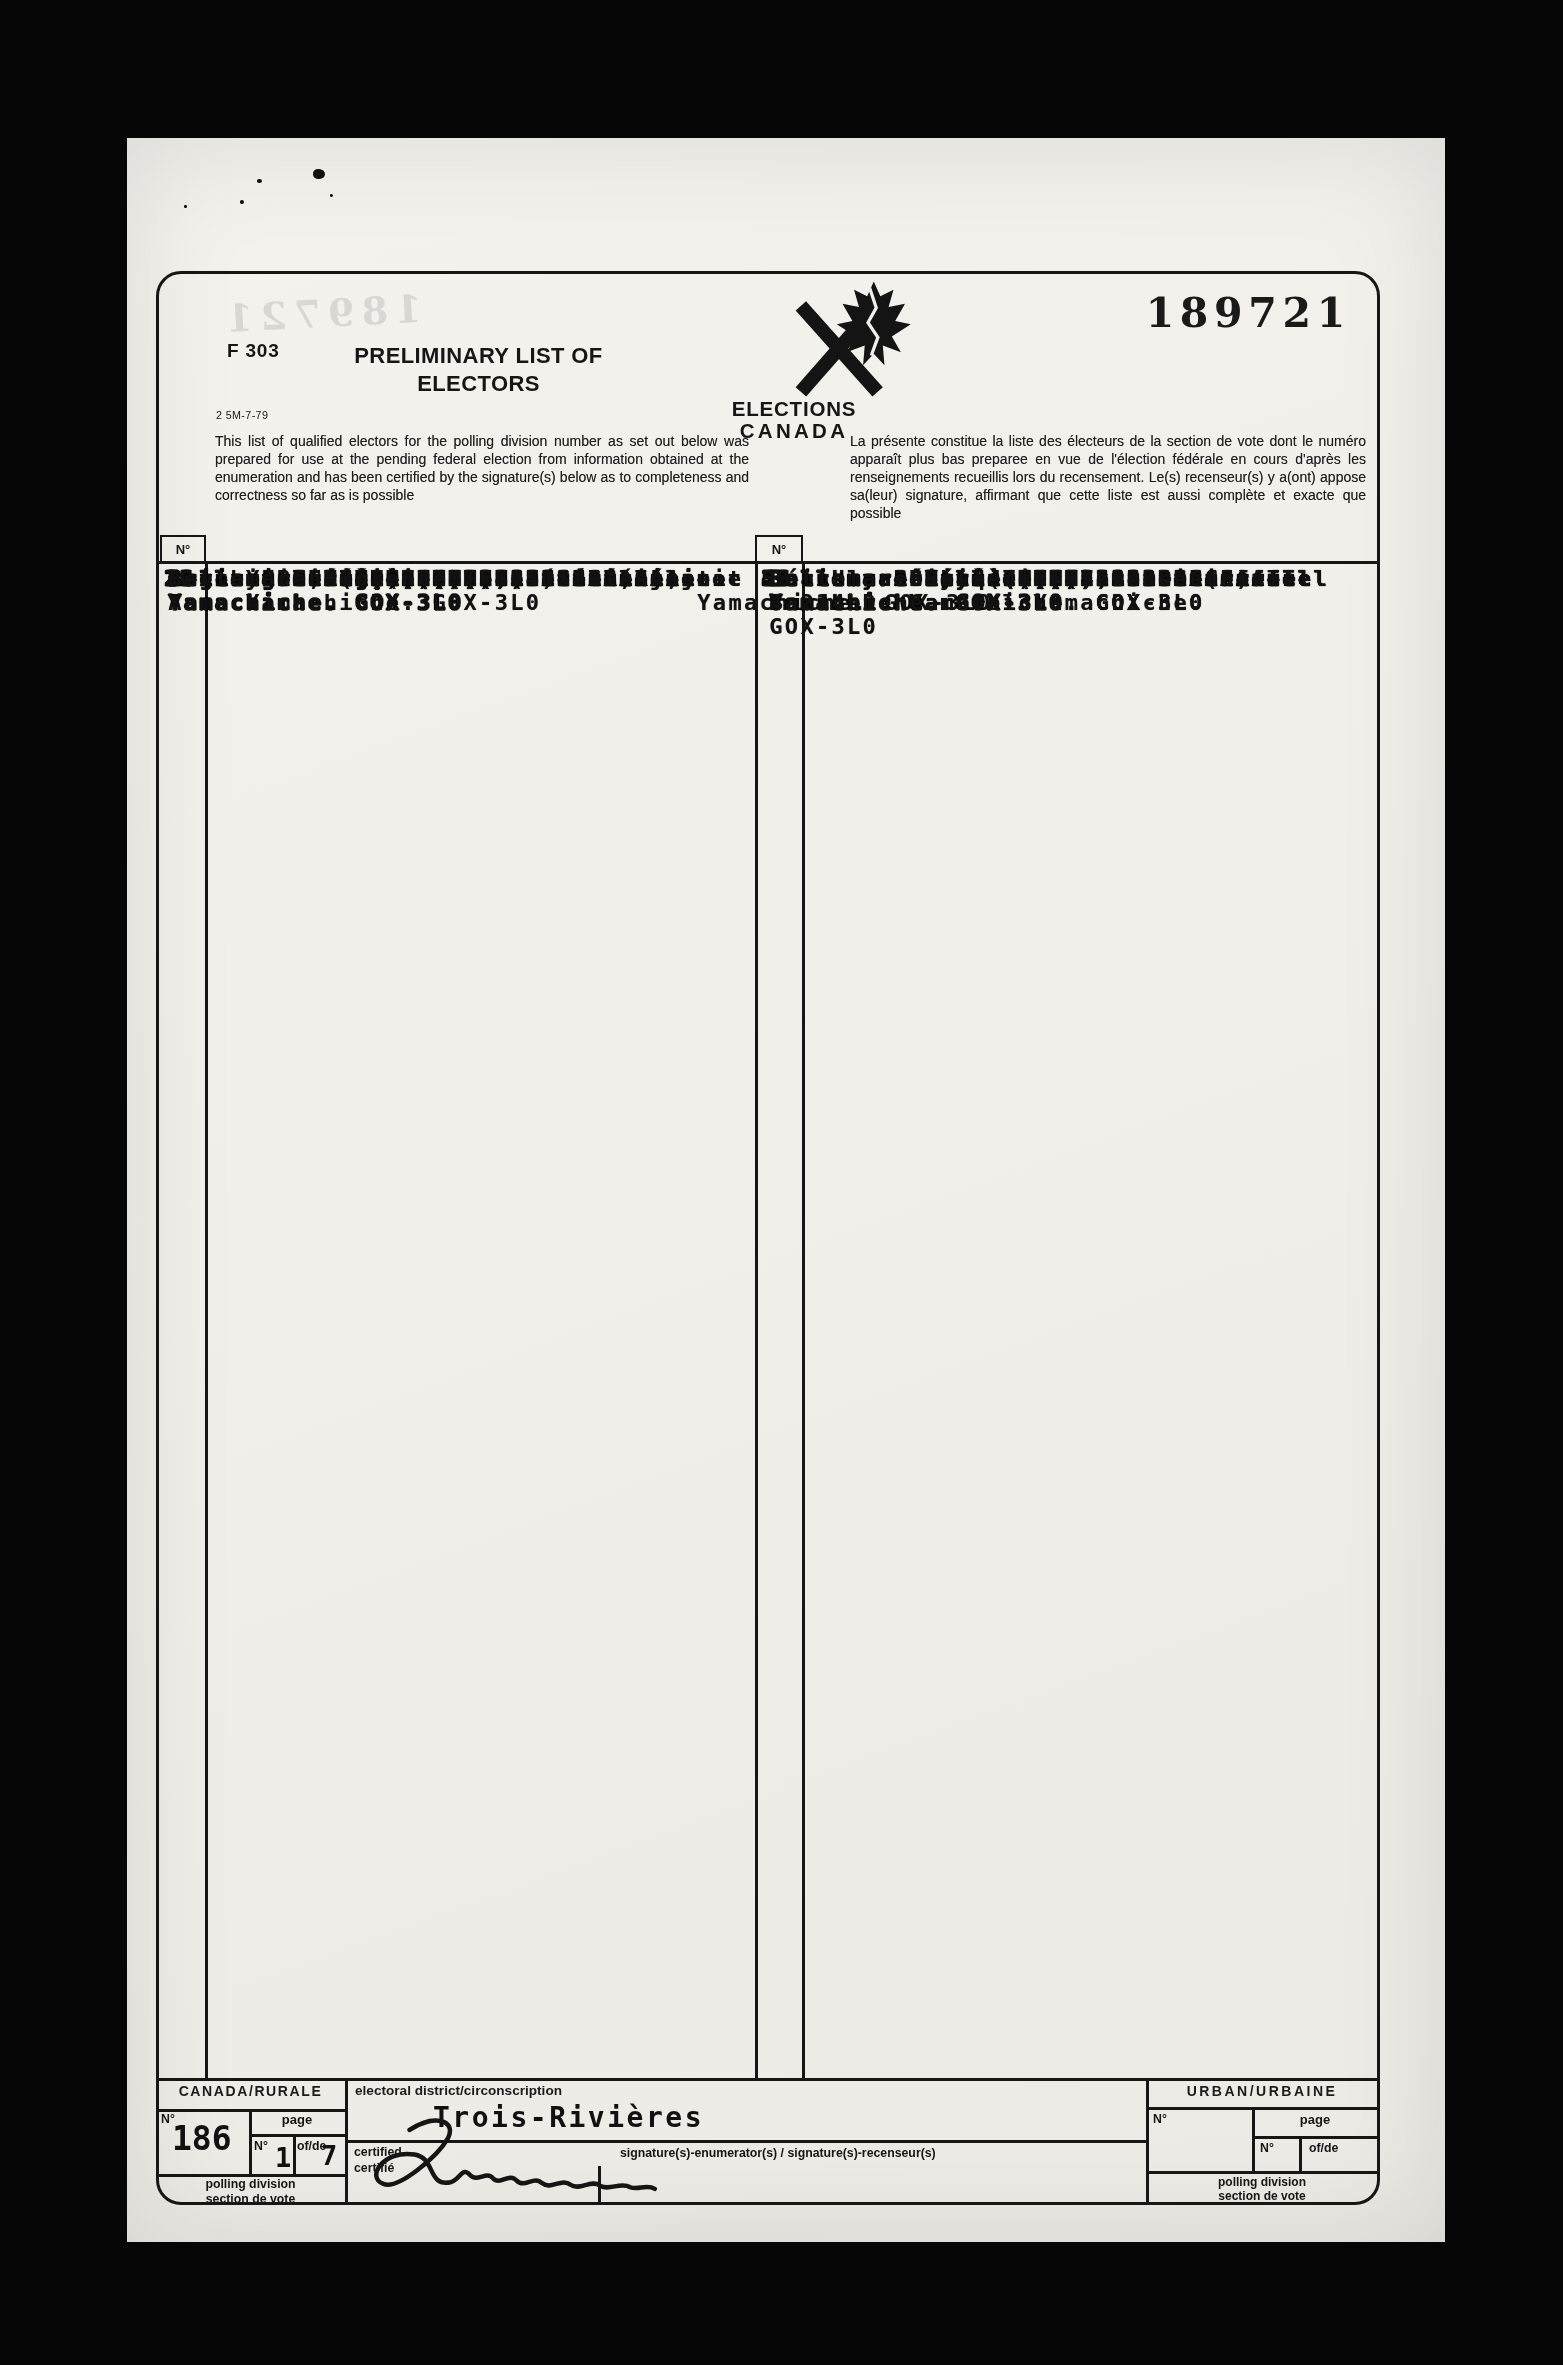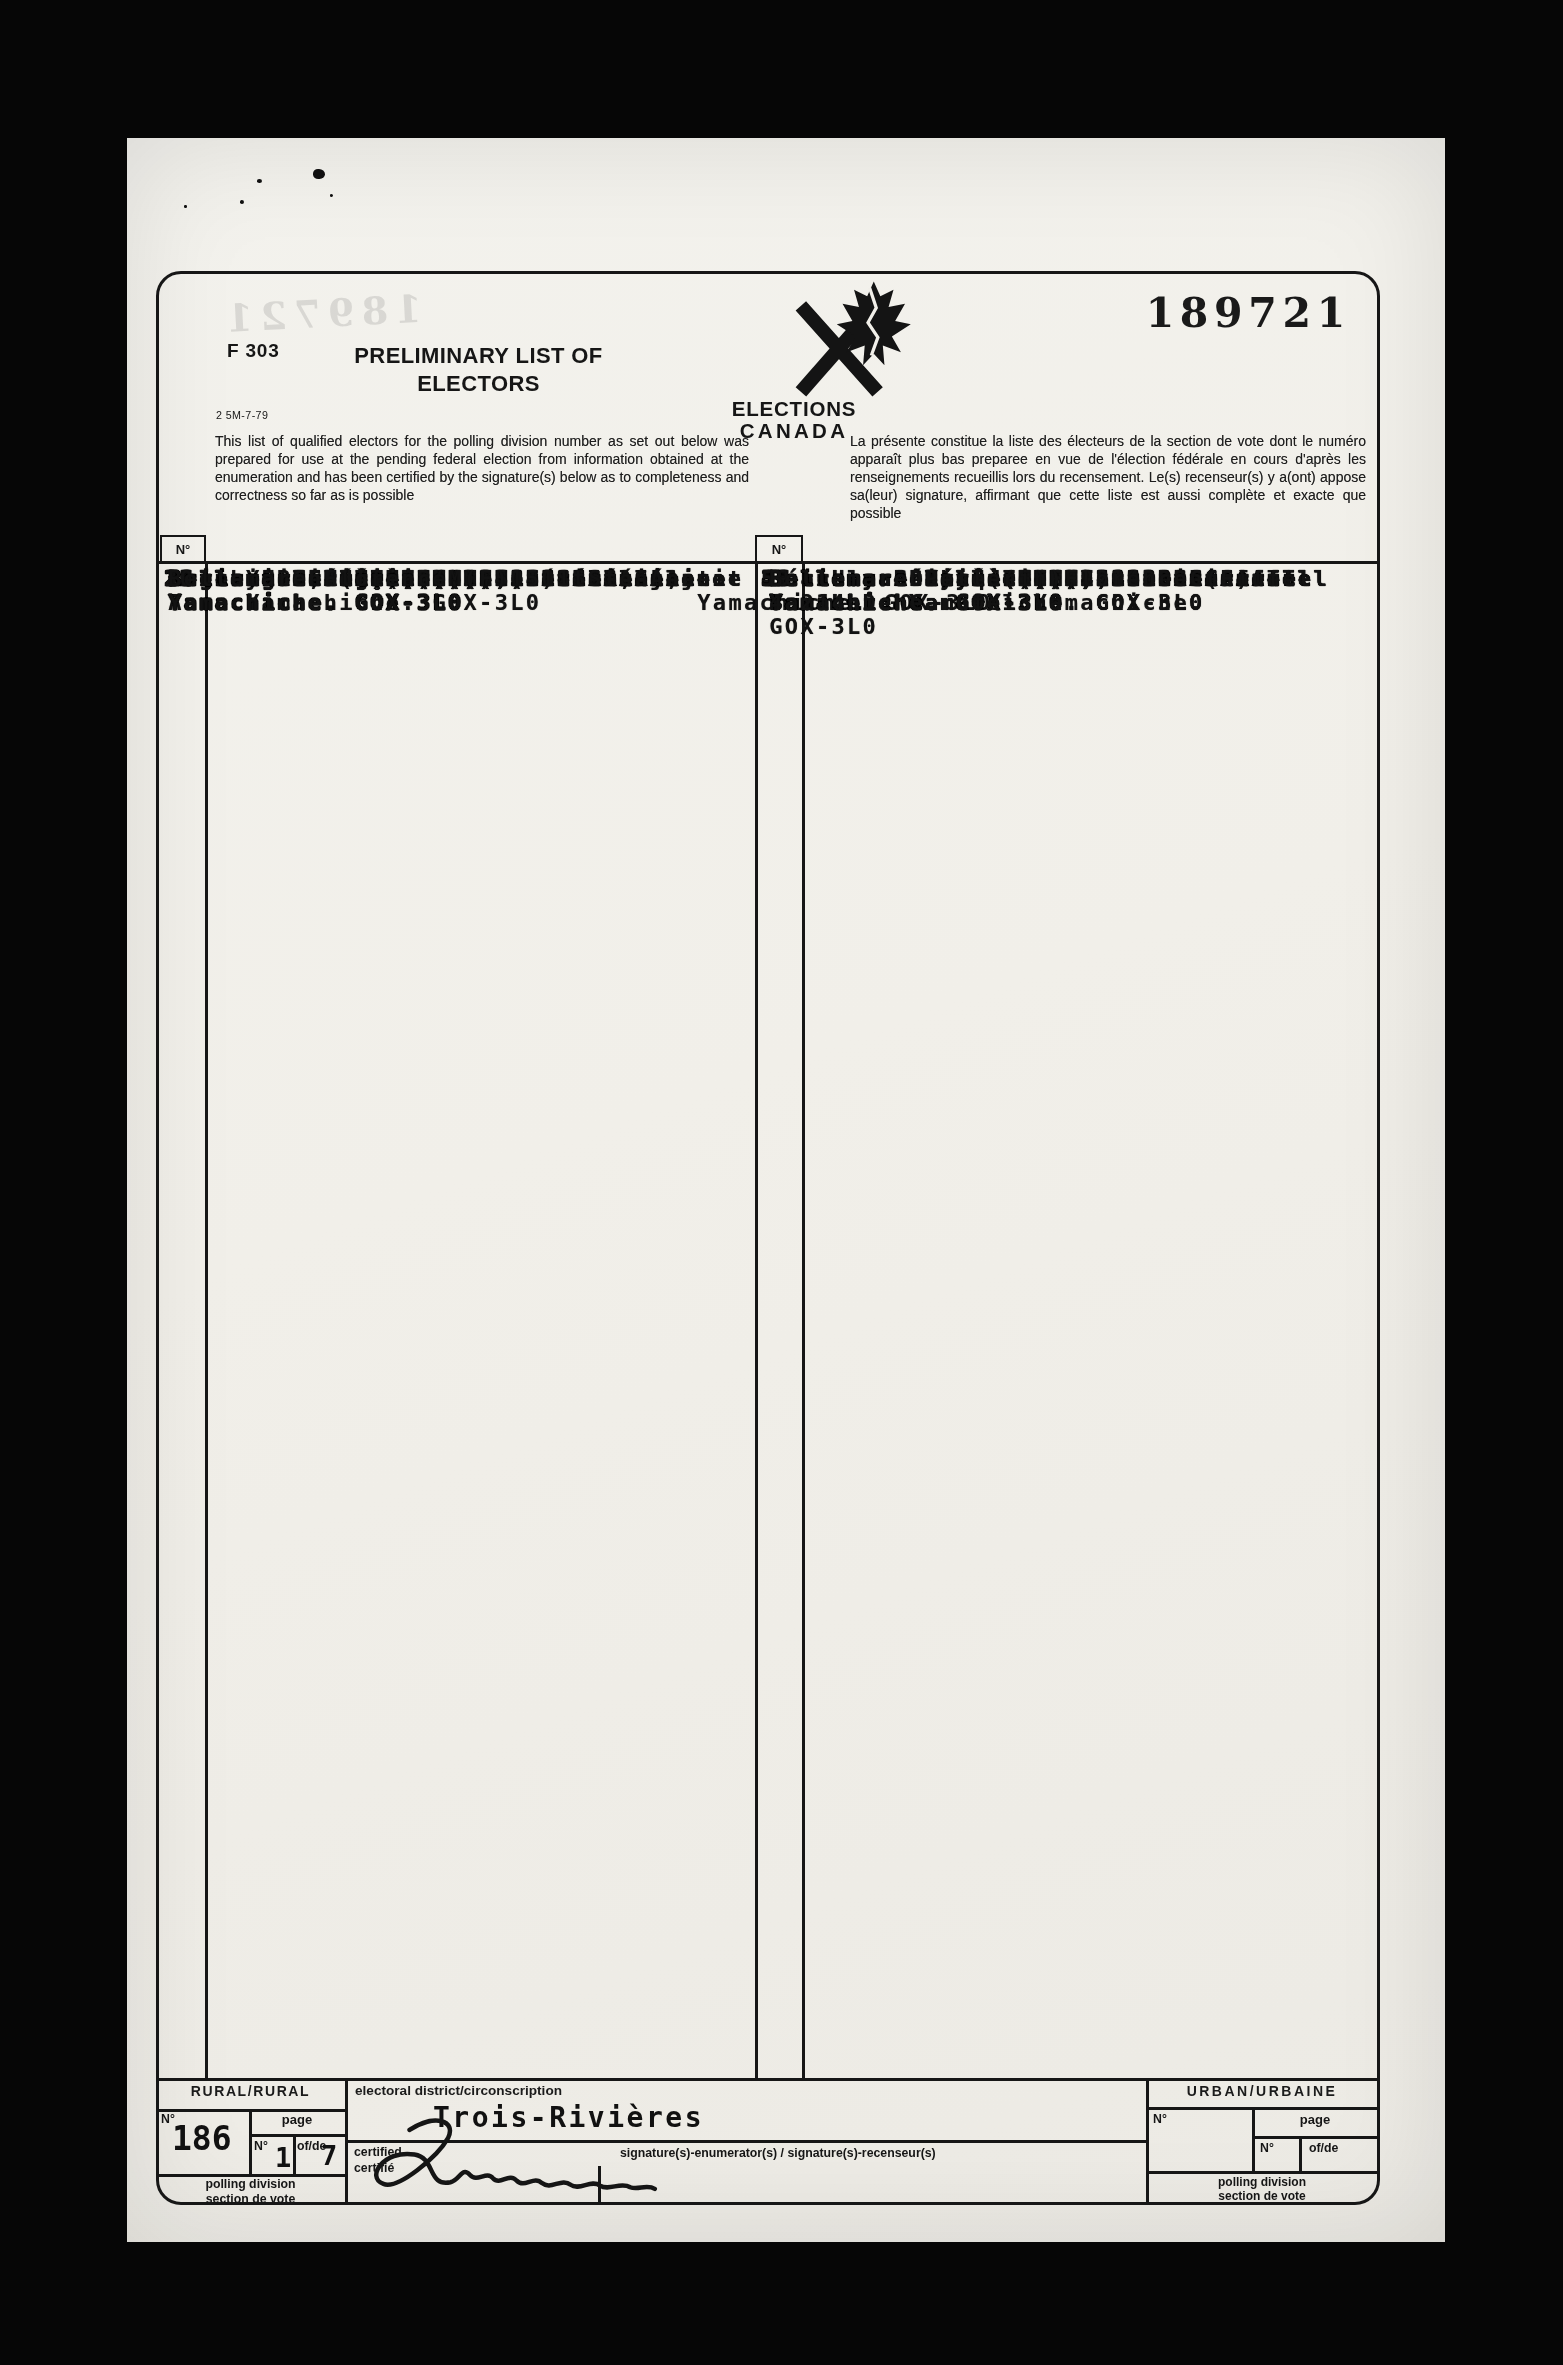--- a/index.html
+++ b/index.html
@@ -558,21 +558,21 @@
   <div class="vline" style="left:166px;top:1996px;width:2.5px;height:42px;"></div>
   <div class="vline" style="left:1019px;top:1940px;width:2.5px;height:126px;"></div>
   <div class="hline" style="left:218px;top:2002px;width:803px;height:2.5px;"></div>
   <div class="vline" style="left:471px;top:2028px;width:2.5px;height:38px;"></div>
   <div class="hline" style="left:1019px;top:1969px;width:232px;height:2.5px;"></div>
   <div class="hline" style="left:1019px;top:2033px;width:232px;height:2.5px;"></div>
   <div class="vline" style="left:1125px;top:1969px;width:2.5px;height:67px;"></div>
   <div class="hline" style="left:1125px;top:1998px;width:126px;height:2.5px;"></div>
   <div class="vline" style="left:1172px;top:1998px;width:2.5px;height:38px;"></div>
 
-  <div class="flabel fcenter" style="left:29px;top:1945px;width:189px;letter-spacing:1.6px;font-size:14px;">RURAL/RURAL</div>
+  <div class="flabel fcenter" style="left:29px;top:1945px;width:189px;letter-spacing:1.6px;font-size:14px;">CANADA/RURALE</div>
   <div class="fsmall" style="left:34px;top:1974px;">N°</div>
   <div class="fmono" style="left:45px;top:1981px;font-size:33px;">186</div>
   <div class="fsmall fcenter" style="left:122px;top:1974px;width:96px;font-size:13px;">page</div>
   <div class="fsmall" style="left:127px;top:2001px;">N°</div>
   <div class="fmono" style="left:148px;top:2004px;font-size:27px;">1</div>
   <div class="fsmall" style="left:170px;top:2001px;">of/de</div>
   <div class="fmono" style="left:194px;top:2002px;font-size:27px;">7</div>
   <div class="fsmall fcenter" style="left:29px;top:2039px;width:189px;line-height:15px;">
     <span style="position:static;display:block;">polling division</span>
     <span style="position:static;display:block;">section de vote</span>

